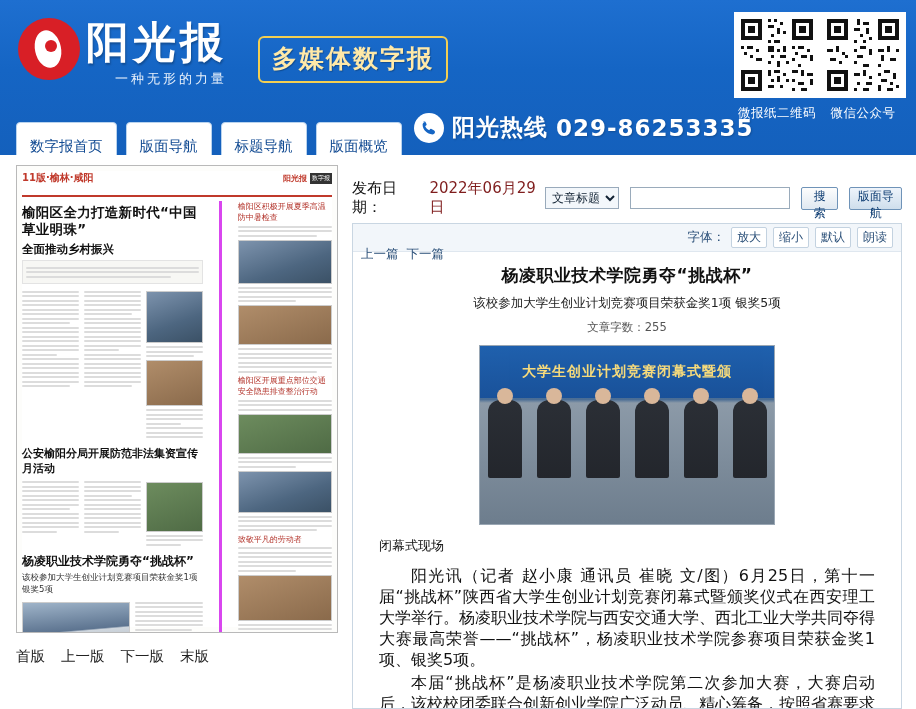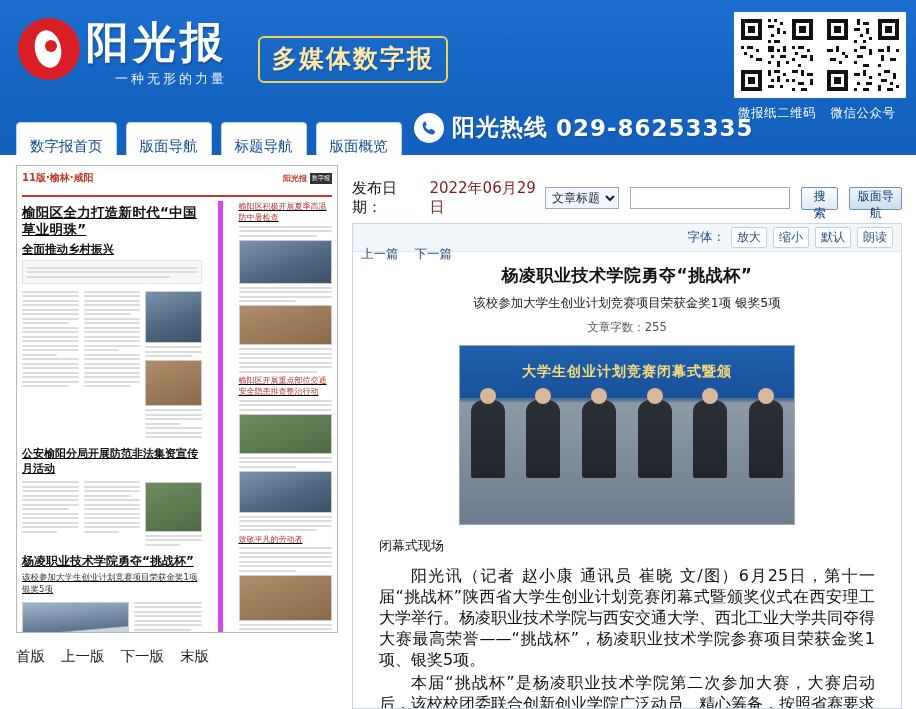--- a/index.html
+++ b/index.html
@@ -260,21 +260,21 @@
     position: relative;
   }
   .art-toolbar {
     display: flex; align-items: center;
     background: #f2f6fa;
     border-bottom: 1px solid #dfe7ef;
     height: 28px; padding: 0 8px;
     font-size: 12.5px; color: #2a4f78;
     font-family: "DejaVu Sans", sans-serif;
   }
-  .art-toolbar .tb-left { display: flex; gap: 16px; margin-top: 34px; }
+  .art-toolbar .tb-left { display: flex; gap: 8px; margin-top: 34px; }
   .art-toolbar .tb-right { margin-left: auto; display: flex; align-items: center; gap: 6px; }
   .tb-link { cursor: pointer; color: #2a4f78; }
   .tb-chip {
     border: 1px solid #c3d2e0; background: #fff; border-radius: 2px;
     padding: 1px 5px; font-size: 12px; color: #2a4f78; cursor: pointer;
   }
   .art-body { padding: 12px 26px 0 26px; }
   .art-title {
     text-align: center; font-size: 17px; font-weight: bold; color: #111;
     font-family: "DejaVu Sans", sans-serif; letter-spacing: 0.5px;
@@ -282,21 +282,21 @@
   }
   .art-sub {
     text-align: center; font-size: 12.5px; color: #222;
     font-family: "DejaVu Sans", sans-serif; margin-bottom: 8px;
   }
   .art-count {
     text-align: center; font-size: 11.5px; color: #555;
     font-family: "DejaVu Sans", sans-serif; margin-bottom: 10px;
   }
   .art-photo {
-    width: 336px; height: 180px; margin: 0 auto 12px auto;
+    width: 296px; height: 180px; margin: 0 auto 12px auto;
     position: relative; overflow: hidden;
     background: linear-gradient(180deg,#5b7da3 0%,#4a6d94 30%,#8c9aa8 32%,#6d7d8d 100%);
     border: 1px solid #9aa7b4;
   }
   .art-photo .banner-top {
     position: absolute; left: 0; right: 0; top: 0; height: 52px;
     background: linear-gradient(180deg,#1c5fae,#17509a);
     color: #ffe07a; font-size: 14px; font-weight: bold;
     display: flex; align-items: center; justify-content: center;
     letter-spacing: 1px; font-family: "DejaVu Sans", sans-serif;
@@ -513,21 +513,21 @@
         <div class="paper-inner">
 
           <div class="pg-topbar">
             <div class="pg-left">11版·榆林·咸阳</div>
             <div class="pg-right">
               <div class="mini-logo">阳光报</div>
               <div class="mini-box">数字报</div>
             </div>
           </div>
 
-          <div style="display:flex; gap:16px;text-decoration:underline;">
+          <div style="display:flex; gap:16px;">
             <div style="flex:1.92;">
               <div class="pg-headline">榆阳区全力打造新时代“中国草业明珠”</div>
               <div class="pg-subhead">全面推动乡村振兴</div>
               <div style="border:1px solid #e3e3e3;background:#f7f7f4;padding:3px;margin-bottom:4px;">
                 <div class="tline"></div>
                   <div class="tline"></div>
                   <div class="tline m"></div>
               </div>
               <div class="pg-cols">
                 <div class="pg-col">
@@ -646,21 +646,21 @@
                   <div class="tline"></div>
                     <div class="tline"></div>
                     <div class="tline m"></div>
                     <div class="tline"></div>
                   <div class="tline"></div>
 
                 </div>
               </div>
             </div>
 
-            <div style="flex:1; border-left:5px solid #d946ef; padding-left:16px;">
+            <div style="flex:1; border-left:3px solid #d946ef; padding-left:16px;">
               <div class="red-note">榆阳区积极开展夏季高温防中暑检查</div>
               <div class="tline"></div>
                 <div class="tline"></div>
                 <div class="tline m"></div>
               <div class="photo" style="height:44px;"></div>
               <div class="tline"></div>
                 <div class="tline"></div>
                 <div class="tline"></div>
                 <div class="tline s"></div>
               <div class="photo warm" style="height:40px;"></div>

